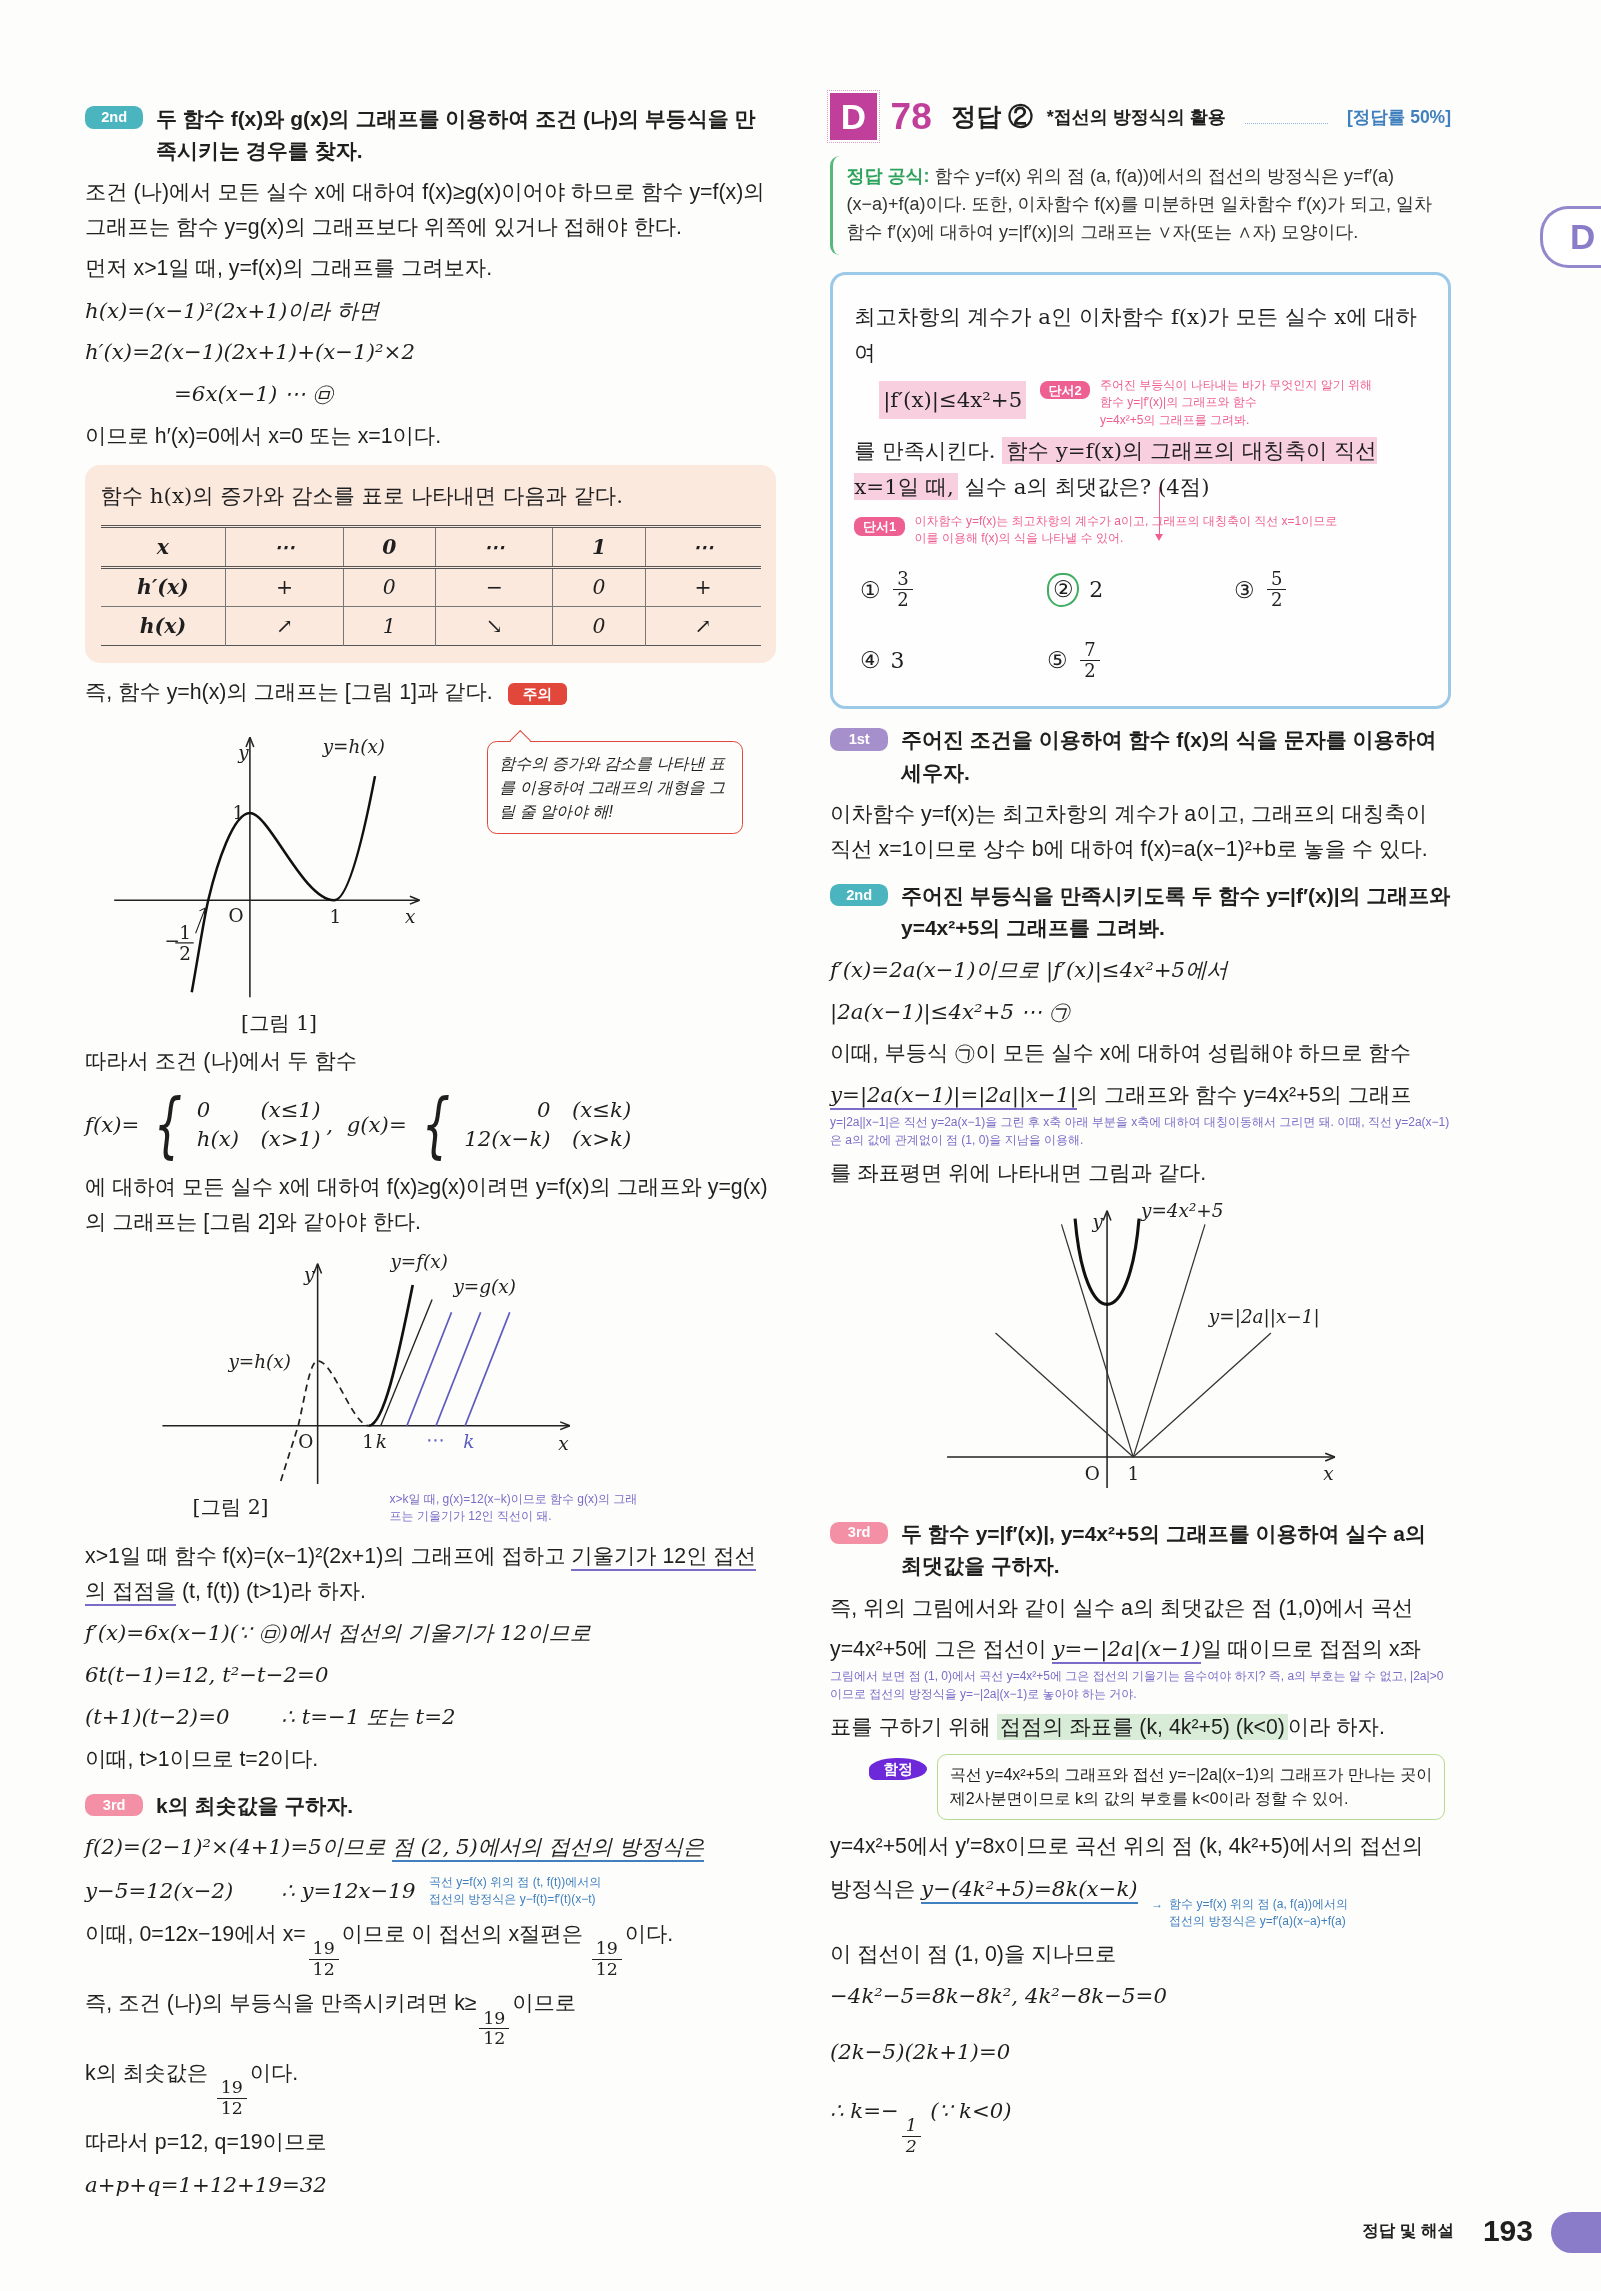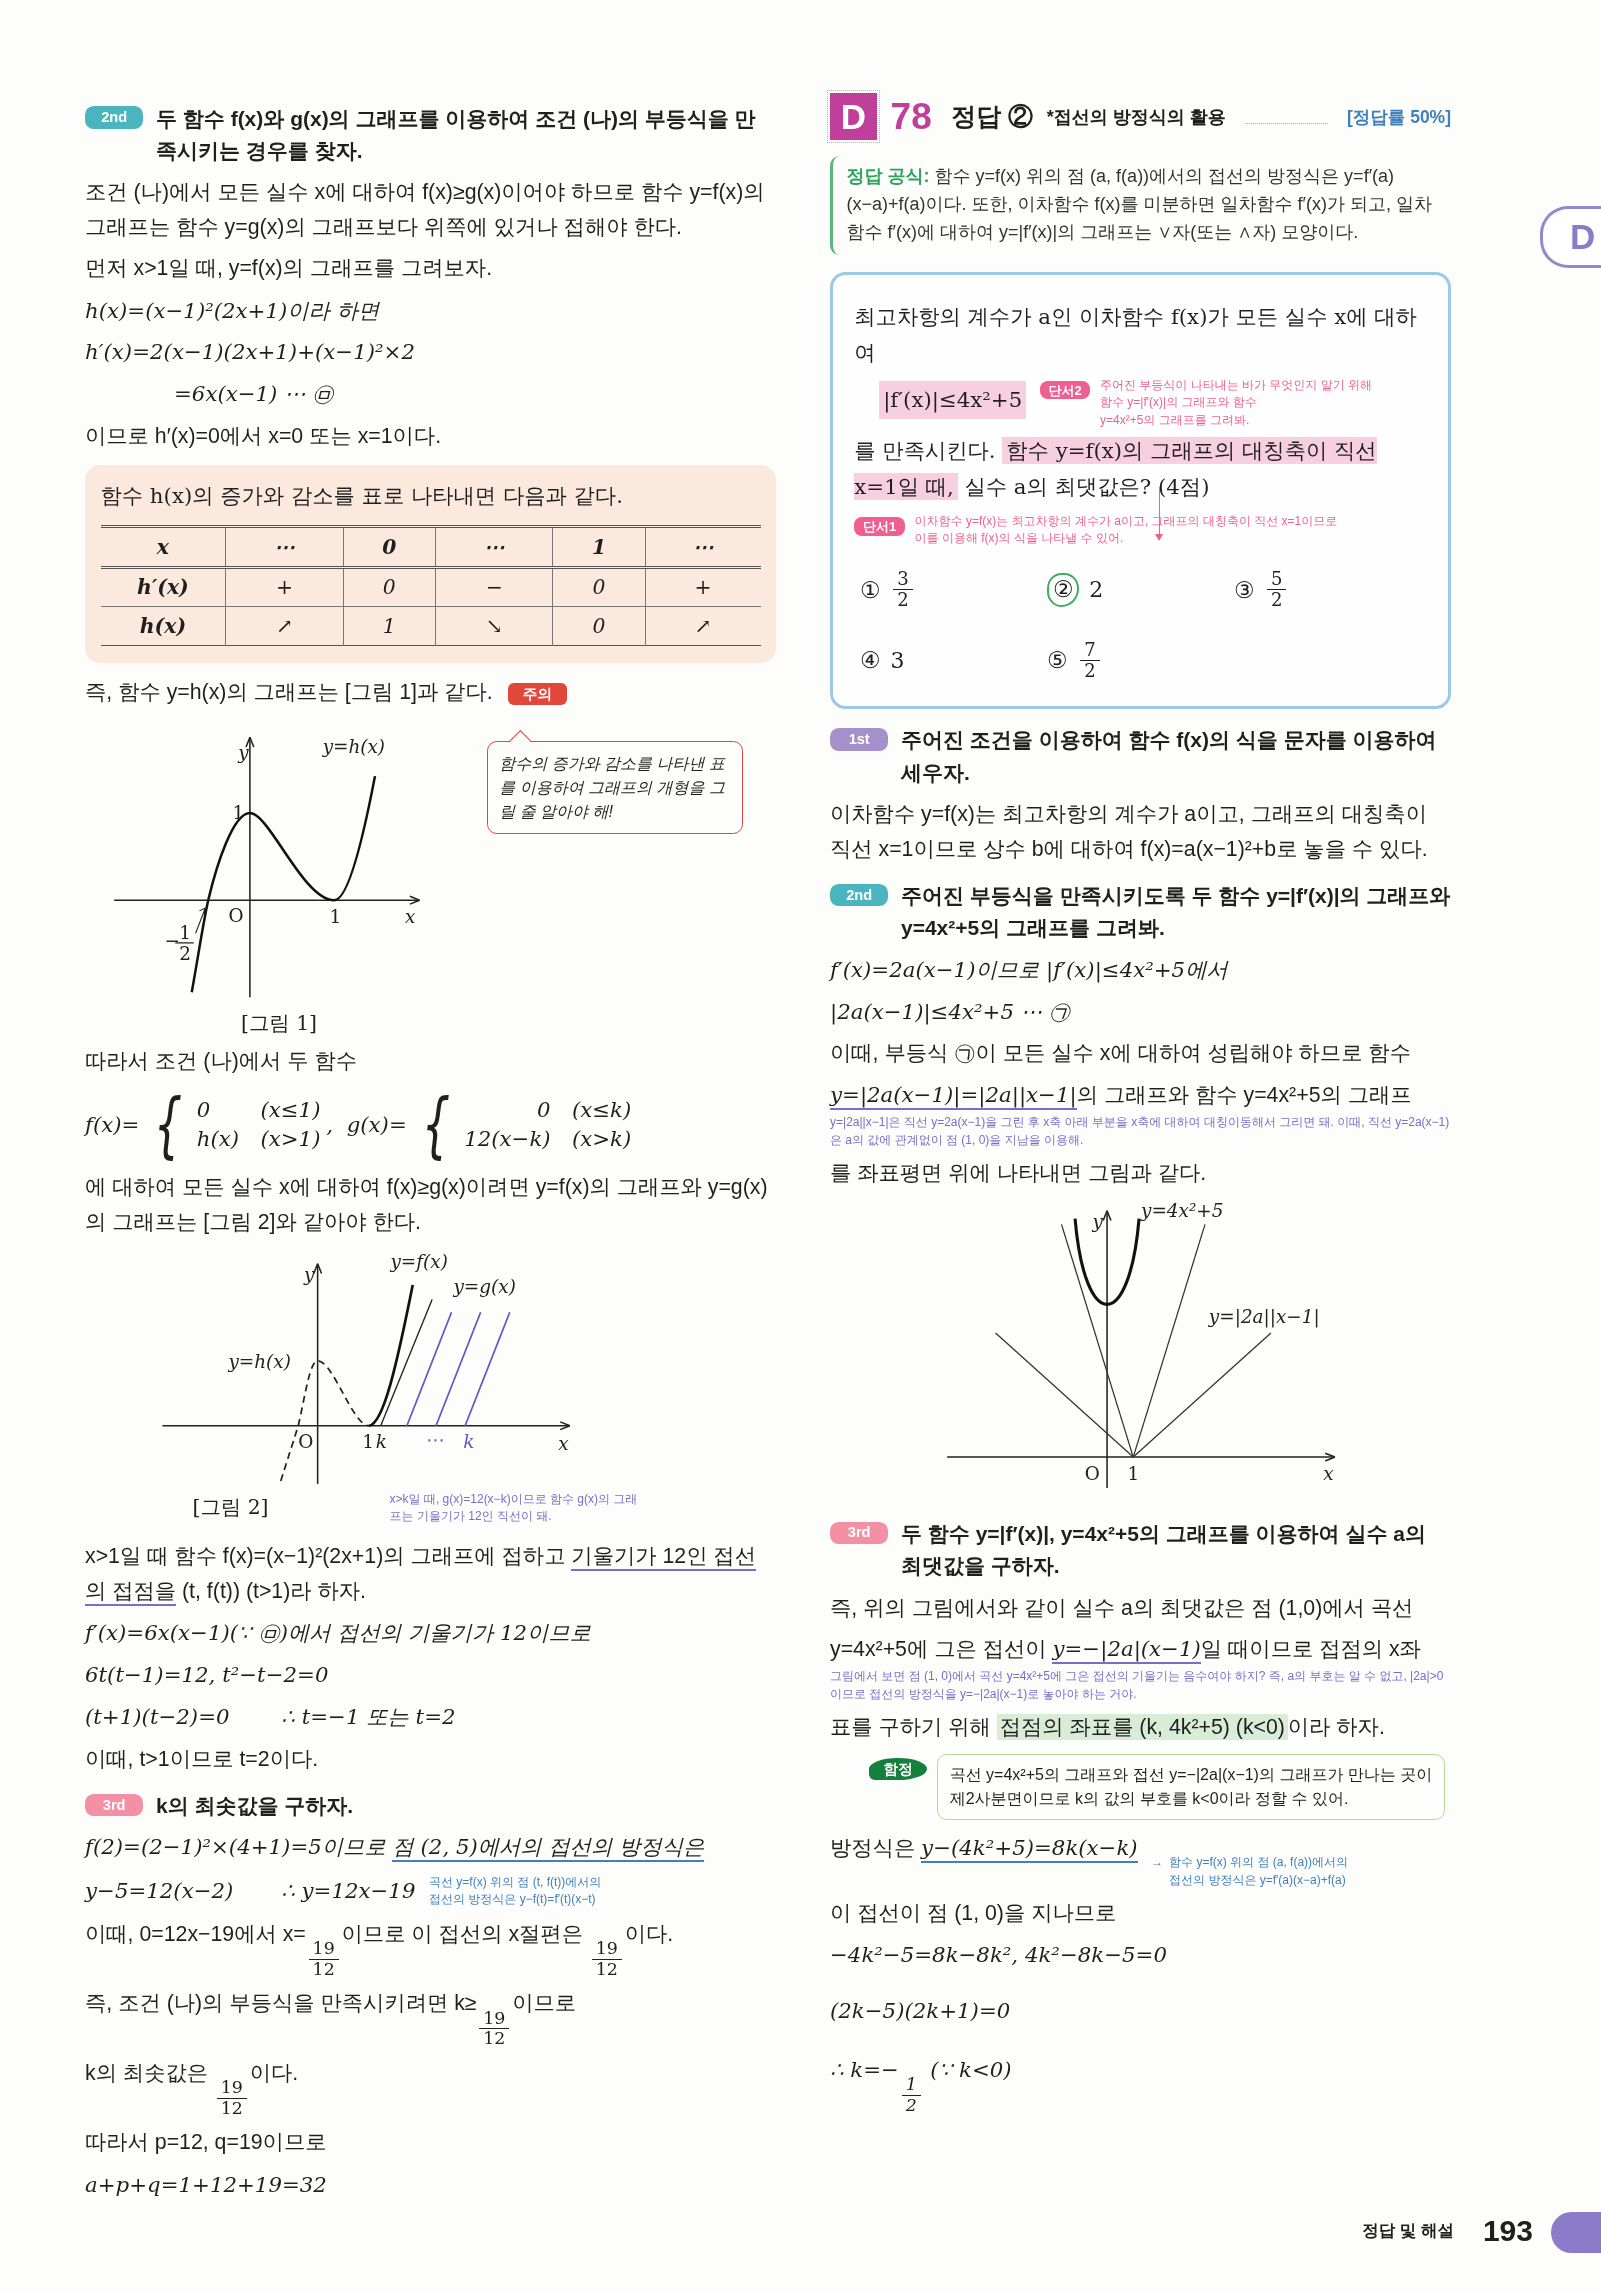--- a/index.html
+++ b/index.html
@@ -9,21 +9,21 @@
   .col-left{left:85px;width:691px;}
   .col-right{left:830px;width:621px;top:93px;}
   p{margin:6.8px 0;font-size:21.3px;line-height:1.62;}
   .fm{font-family:"DejaVu Serif",serif;font-style:italic;font-size:21.3px;line-height:1.6;margin:7.8px 0;}
   .indent{margin-left:89px;}
   .step{display:flex;gap:12.6px;align-items:flex-start;margin:13.6px 0 7.8px 0;}
   .step .txt{font-weight:700;font-size:21px;line-height:1.55;flex:1;margin:0;}
   .badge{display:inline-block;min-width:41px;text-align:center;color:#fff;font-weight:bold;
          font-size:14.6px;padding:3.9px 8.7px;border-radius:8.7px;line-height:1;margin-top:3.9px;}
   .b-teal{background:#4ab5bf;} .b-purple{background:#a690cc;} .b-pink{background:#f390a6;}
-  .b-red{background:#e2473c;border-radius:5.8px;} .b-green{background:#15803d;border-radius:50% 50% 50% 5.8px;text-align:center;}
+  .b-red{background:#e2473c;border-radius:5.8px;} .b-green{background:#6d28d9;border-radius:50% 50% 50% 5.8px;text-align:center;}
   .b-clue{background:#ee5f92;border-radius:7.8px;font-size:13px;min-width:37px;padding:2.9px 6.8px;}
   .pink-box{background:#fbe9de;border-radius:15px;padding:13.6px 15.5px 17.5px 15.5px;margin:11.6px 0;}
   .pink-box .title{font-size:21.3px;margin:0 0 11.6px 0;font-family:"DejaVu Serif",serif;}
   table.inc{width:100%;border-collapse:collapse;border-top:3.9px double #555;border-bottom:1.9px solid #555;
             font-family:"DejaVu Serif",serif;}
   table.inc td{border-left:1px solid #777;text-align:center;font-size:20.4px;padding:6.8px 3.9px;font-style:italic;}
   table.inc td:first-child{border-left:none;width:19%;font-weight:bold;}
   table.inc tr:first-child td{border-bottom:3.9px double #555;font-weight:bold;}
   table.inc tr:nth-child(2) td{border-bottom:1px solid #777;}
   .hl-pink{background:#f7cfdf;padding:1px 3.9px;}
@@ -397,20 +397,21 @@
     <p>
       <span>표를 구하기 위해 </span><span class="hl-green">접점의 좌표를 (k, 4k²+5) (k&lt;0)</span><span>이라 하자.</span>
     </p>
 
     <div class="trap">
       <span class="badge b-green">함정</span>
       <div class="trap-box pre">곡선 y=4x²+5의 그래프와 접선 y=−|2a|(x−1)의 그래프가 만나는 곳이
 제2사분면이므로 k의 값의 부호를 k&lt;0이라 정할 수 있어.</div>
     </div>
 
+    <p>y=4x²+5에서 y′=8x이므로 곡선 위의 점 (k, 4k²+5)에서의 접선의</p>
     <div class="note-side-row">
       <p style="margin:1.9px 0;">
         <span>방정식은 </span><span class="u-blue fm" style="margin:0;">y−(4k²+5)=8k(x−k)</span>
       </p>
       <div style="display:flex;gap:5.8px;margin-top:25px;">
         <span class="note n-blue">→</span>
         <span class="note n-blue pre" style="width:260px;">함수 y=f(x) 위의 점 (a, f(a))에서의
 접선의 방정식은 y=f′(a)(x−a)+f(a)</span>
       </div>
     </div>

